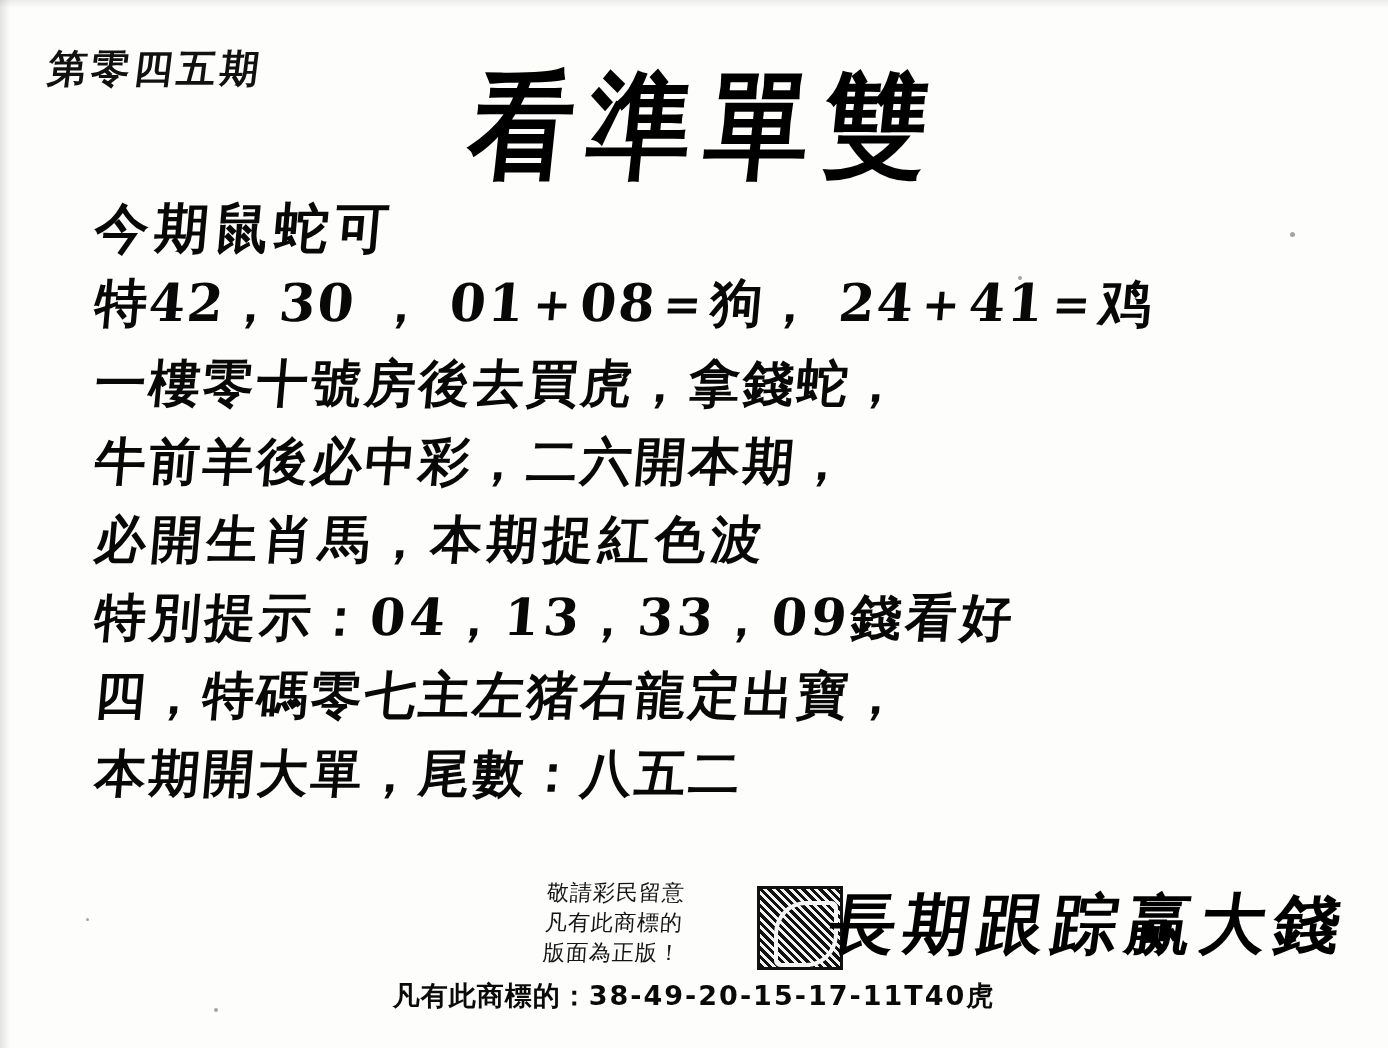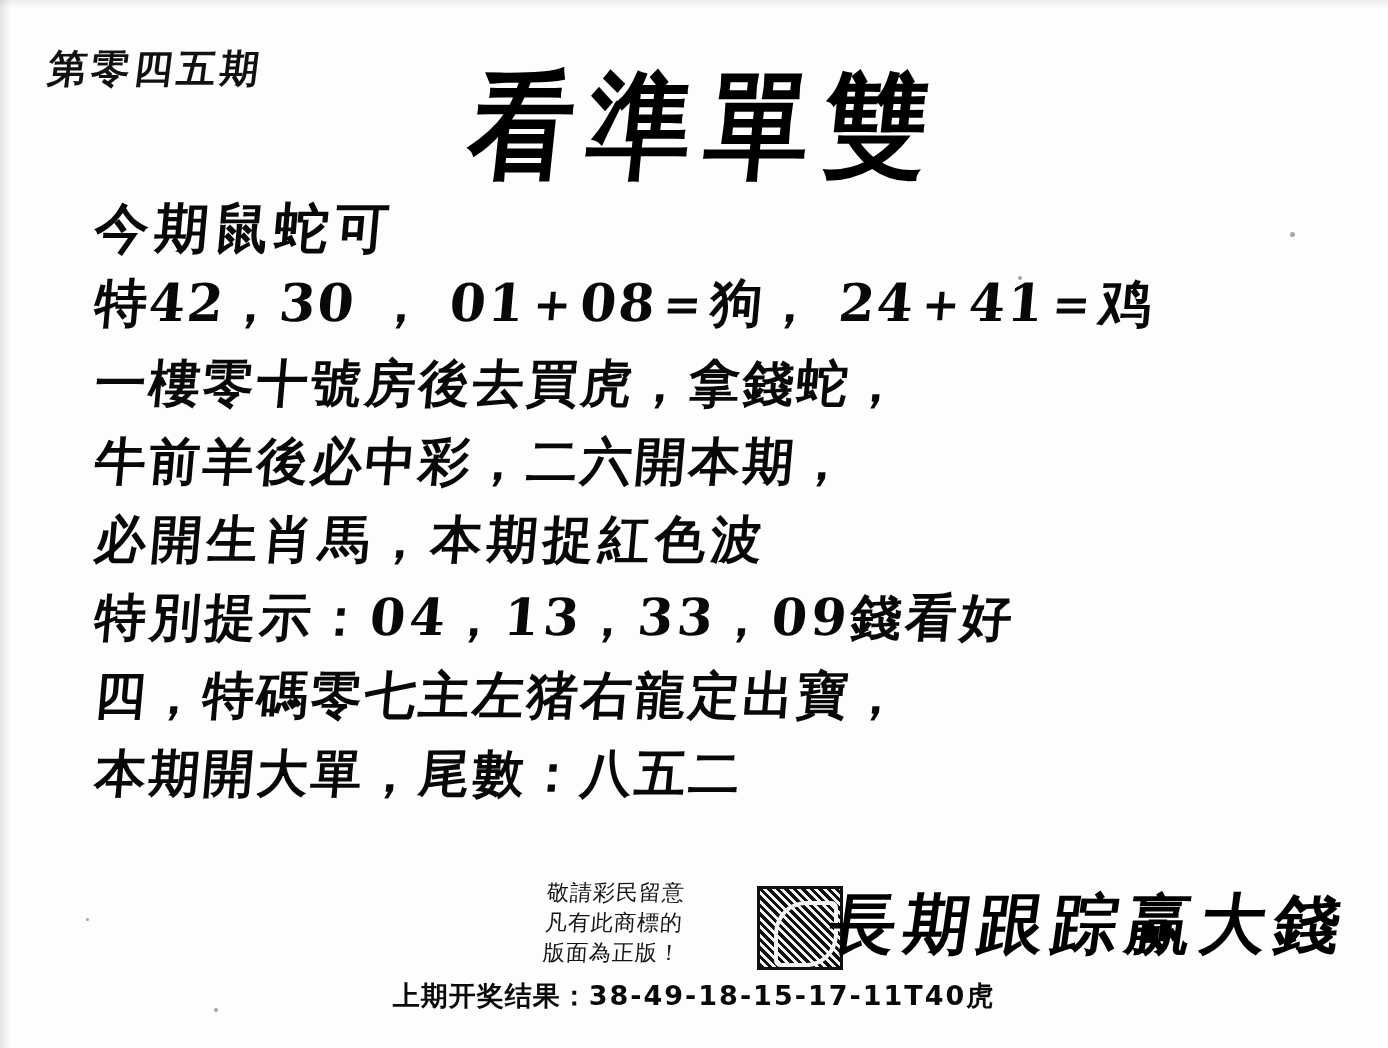--- a/index.html
+++ b/index.html
@@ -188,16 +188,16 @@
     <div>敬請彩民留意</div>
     <div>凡有此商標的</div>
     <div>版面為正版！</div>
   </div>
 
   <div class="stamp"></div>
 
   <div class="slogan">長期跟踪赢大錢</div>
 
   <div class="result">
-    <span>上期开奖结果：</span><span class="nums">38-49-18-15-17-11T40虎</span>
+    <span>凡有此商標的：</span><span class="nums">38-49-20-15-17-11T40虎</span>
   </div>
 
 </div>
 
 </body></html>

